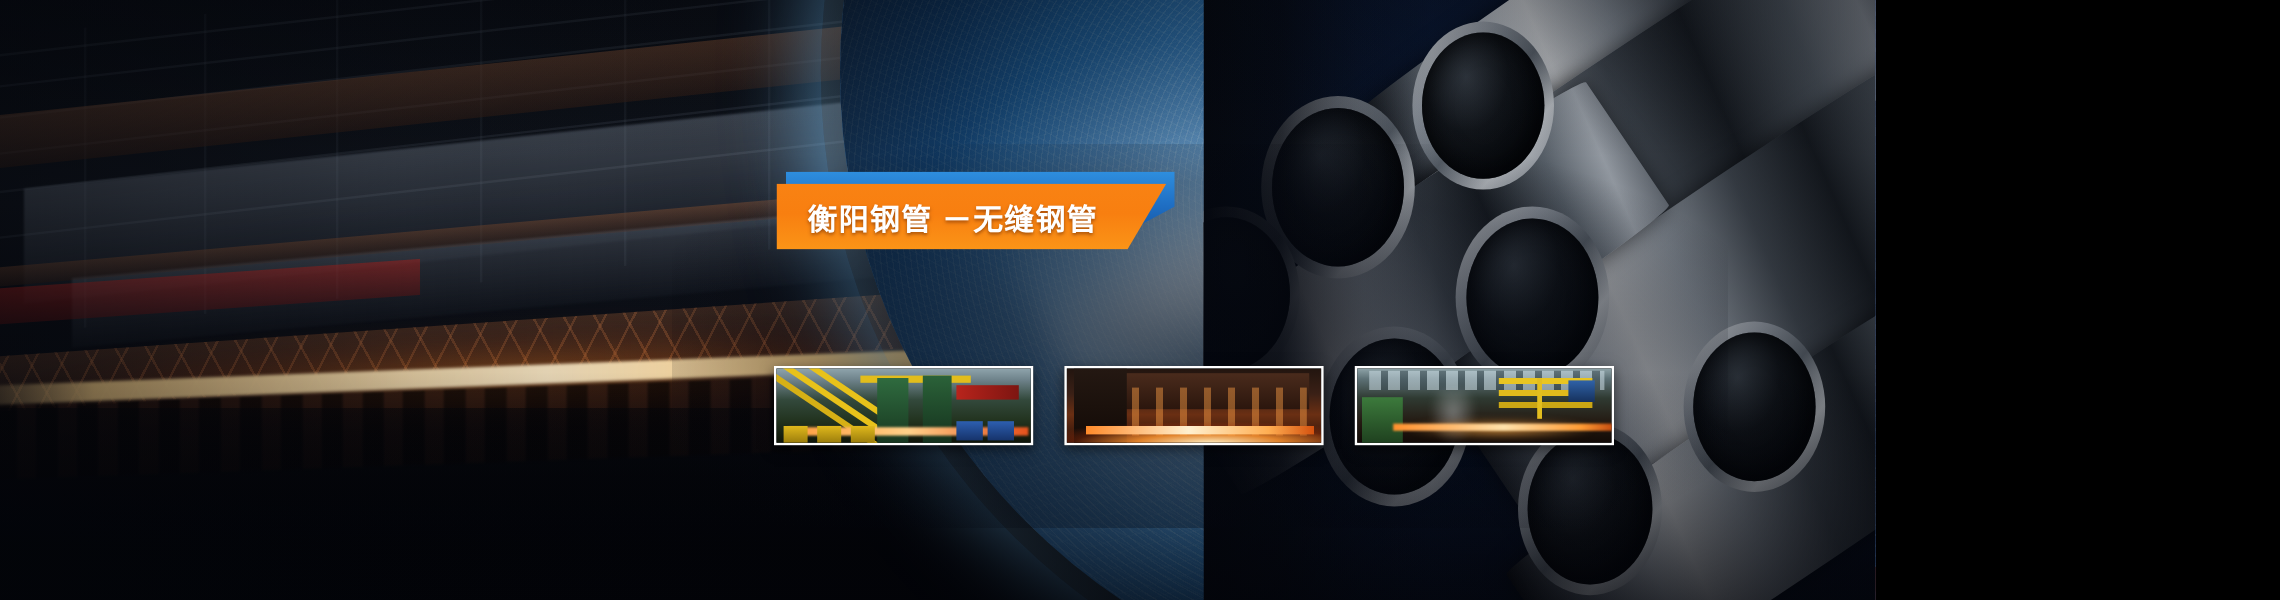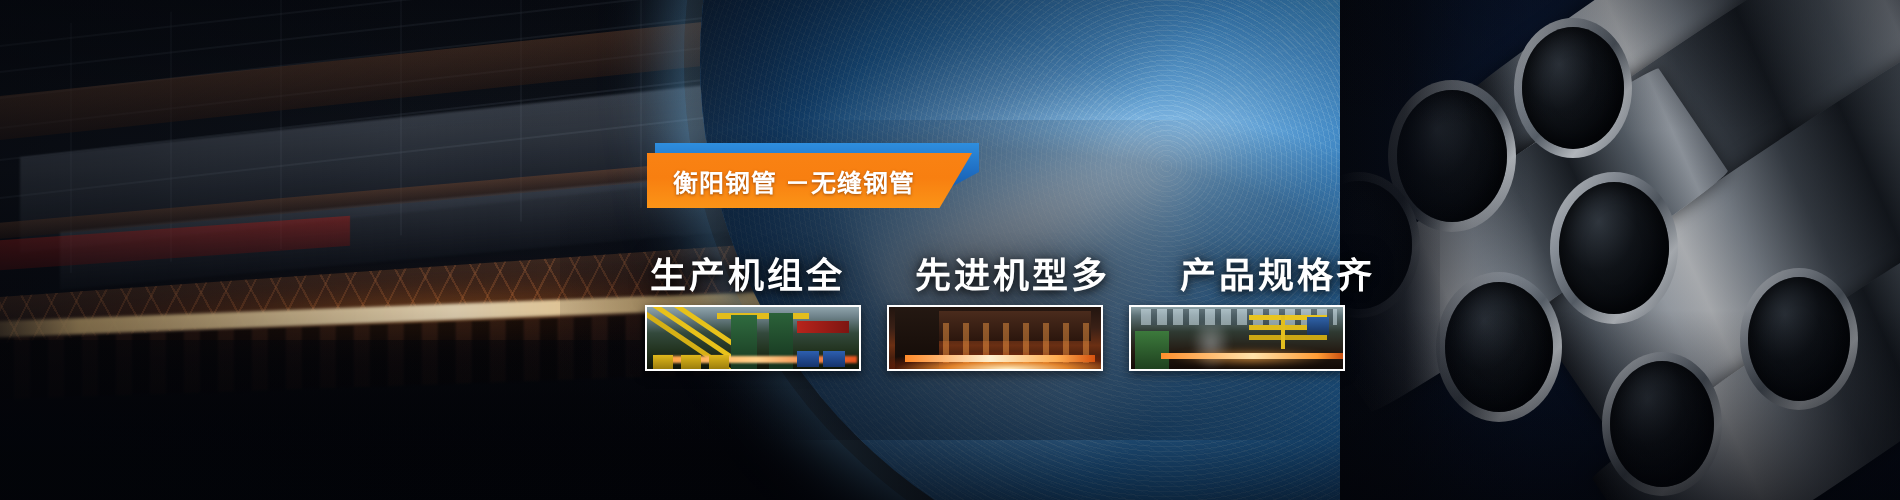--- a/index.html
+++ b/index.html
@@ -1,21 +1,21 @@
 <!DOCTYPE html>
 <html lang="zh-CN"><head>
 <meta charset="utf-8">
 <title>Banner</title>
 <style>
   html,body{margin:0;padding:0;background:#000;}
   body{font-family:"Liberation Sans","DejaVu Sans",sans-serif;}
 
   .banner{
     position:relative;
-    width:1900px;height:500px;
+    width:1563px;height:500px;
     overflow:hidden;
     background:#ef4444;
   }
 
   
   .bg-factory{position:absolute;inset:0;background:
       linear-gradient(180deg,#0a0d14 0%,#0d1118 18%,#10141c 34%,#0b0e15 55%,#06080d 100%);}
 
   
   .roof{position:absolute;left:-20px;top:-10px;width:760px;height:250px;
@@ -246,27 +246,20 @@
 
   <div class="content">
 
     <div class="badge">
       <div class="badge-plate"></div>
       <div class="badge-face">
         <span class="badge-text">衡阳钢管 －无缝钢管</span>
       </div>
     </div>
 
-    <div class="headline">
-      <span>生产机组全</span>
-      <span class="gap"></span>
-      <span>先进机型多</span>
-      <span class="gap"></span>
-      <span>产品规格齐</span>
-    </div>
 
     <div class="thumbs">
 
       <div class="thumb">
         <div class="scene t1">
           <div class="rail"></div>
           <div class="deck"></div>
           <div class="mill"></div>
           <div class="mill2"></div>
           <div class="red"></div>

